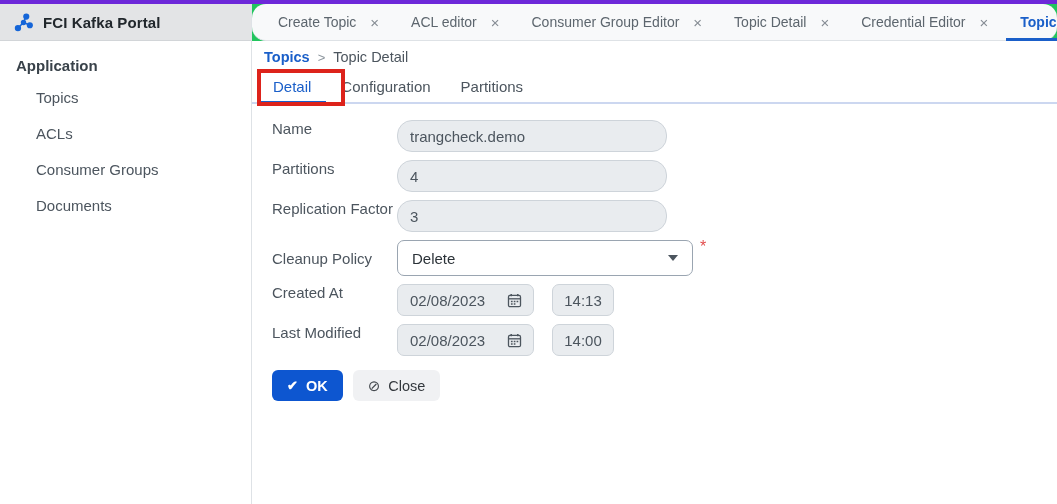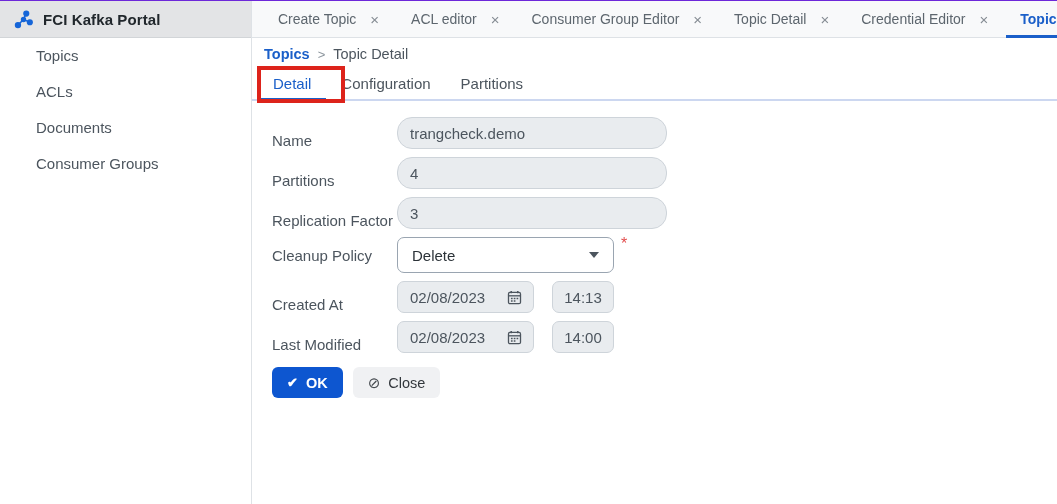--- a/index.html
+++ b/index.html
@@ -1,35 +1,35 @@
 <!DOCTYPE html>
 <html><head>
 <meta charset="utf-8">
 <style>
   * { box-sizing: border-box; margin: 0; padding: 0; }
   html,body { background:#fff; }
   body { font-family: "Liberation Sans", sans-serif; }
   .app {
     width: 1057px; height: 504px; position: relative; overflow: hidden;
-    display: flex; background: #22c55e; border-top: 1px solid #6d28d9;
+    display: flex; background: #22c55e; border-top: 4px solid #6d28d9;
   }
   
   .sidebar { width: 252px; flex: 0 0 252px; border-right: 1px solid #dee2e6; background: #fff; }
   .sidebar-header {
     height: 37px; display: flex; align-items: center; gap: 10px;
     padding-left: 14px; background: #e3e4e6; border-bottom: 1px solid #d2d5d8;
   }
   .app-title { font-size: 15px; font-weight: 700; color: #21272c; letter-spacing: .1px; }
   .nav-section { padding: 16px 0 6px 16px; font-size: 15px; font-weight: 700; color: #39424a; }
   .nav-item { padding: 8px 0 8px 36px; font-size: 15px; color: #4c555e; line-height: 20px; cursor: pointer; }
   
   .main { flex: 1; display: flex; flex-direction: column; min-width: 0; }
   .tabbar {
     height: 37px; background: #f8f9fa; border-bottom: 1px solid #dee2e6;
-    display: flex; align-items: stretch; padding-left: 10px; white-space: nowrap;
+    display: flex; align-items: stretch; padding-left: 10px; white-space: nowrap; border-radius: 14px;
   }
   .tab {
     display: flex; align-items: center; gap: 14px; padding: 0 16px;
     font-size: 14px; color: #5d666e; cursor: pointer; position: relative;
   }
   .tab .tab-close { font-size: 15px; color: #858c93; line-height: 1; }
   .tab.active { color: #1a5fc9; font-weight: 700; }
   .tab.active::after {
     content: ""; position: absolute; left: 2px; right: 2px; bottom: -1px;
     height: 3px; background: #1a5fc9;
@@ -44,29 +44,29 @@
     padding: 6px 15px 4px; font-size: 15px; color: #4c555e; line-height: 20px;
     cursor: pointer; border-bottom: 3px solid transparent; margin-bottom: -2px;
   }
   .subtab.active { color: #1a5fc9; border-bottom-color: #1a5fc9; }
   .annotation-box {
     position: absolute; left: 5px; top: -2px; width: 88px; height: 37px;
     border: 4px solid #dd231b; pointer-events: none; z-index: 5;
   }
   
   .form { padding: 16px 0 0 20px; }
-  .form-row { display: flex; align-items: flex-end; margin-bottom: 8px; }
+  .form-row { display: flex; align-items: flex-start; margin-bottom: 8px; }
   .form-label { width: 125px; flex: 0 0 125px; font-size: 15px; color: #4c555e; }
   .ro-input {
     width: 270px; height: 32px; background: #e9ecef; border: 1px solid #ced4da;
     border-radius: 15px; padding: 0 12px; font-size: 15px; color: #4c555e;
     font-family: "Liberation Sans", sans-serif; outline: none;
   }
   .dropdown {
-    width: 217px; height: 36px; background: #fff; border: 1px solid #9aa5b1;
+    width: 296px; height: 36px; background: #fff; border: 1px solid #9aa5b1;
     border-radius: 7px; display: flex; align-items: center; justify-content: space-between;
     padding: 0 14px; cursor: pointer;
   }
   .dropdown-value { font-size: 15px; color: #2b3238; }
   .caret-down { width: 0; height: 0; border-left: 5px solid transparent; border-right: 5px solid transparent; border-top: 6px solid #4c555e; }
   .required-star { color: #e24c4c; font-size: 16px; margin-left: 7px; align-self: flex-start; line-height: 14px; }
   .dd-row { align-items: center; }
   .date-input {
     width: 137px; height: 32px; background: #e9ecef; border: 1px solid #ced4da;
     border-radius: 7px; display: flex; align-items: center; justify-content: space-between;
@@ -99,24 +99,25 @@
         <g stroke="#1565d8" stroke-width="2" fill="#1565d8">
           <path d="M6 18 L12 12 M12 12 L19 15 M12 12 L15 5" fill="none"></path>
           <circle cx="5" cy="19" r="3"></circle>
             <circle cx="12" cy="12" r="2.4"></circle>
           <circle cx="20" cy="15.5" r="2.9"></circle>
             <circle cx="15.5" cy="4.5" r="2.9"></circle>
         </g>
       </svg>
       <span class="app-title">FCI Kafka Portal</span>
     </div>
+    <div class="nav-section">Application</div>
     <div class="nav-item">Topics</div>
     <div class="nav-item">ACLs</div>
+    <div class="nav-item">Consumer Groups</div>
     <div class="nav-item">Documents</div>
-    <div class="nav-item">Consumer Groups</div>
   </div>
 
   <div class="main">
 
     <div class="tabbar">
       <div class="tab">
         <span class="tab-label">Create Topic</span>
         <span class="tab-close">×</span>
       </div>
       <div class="tab">

